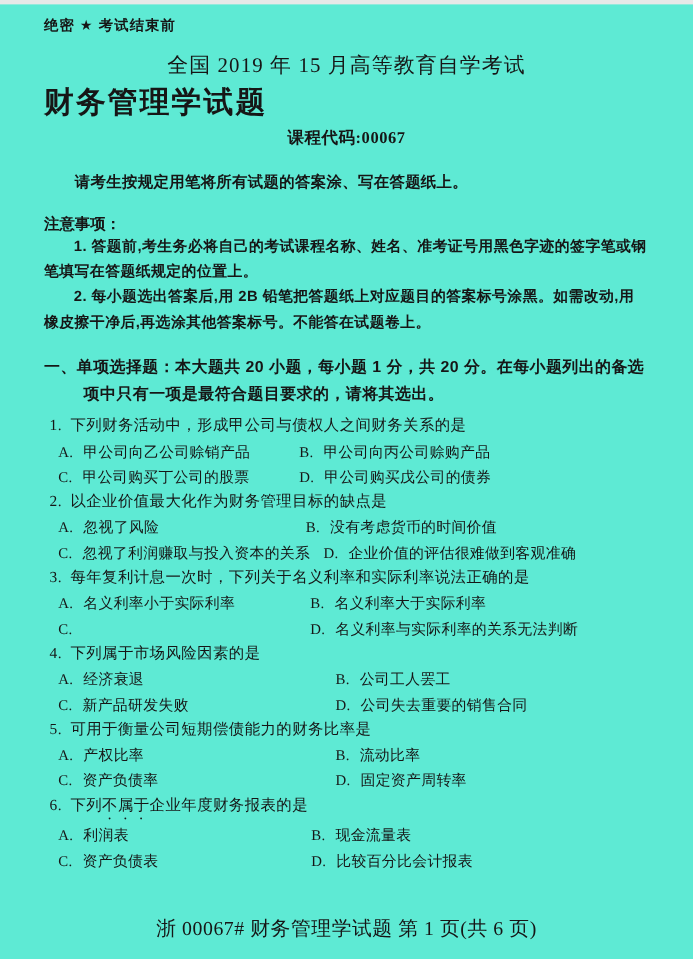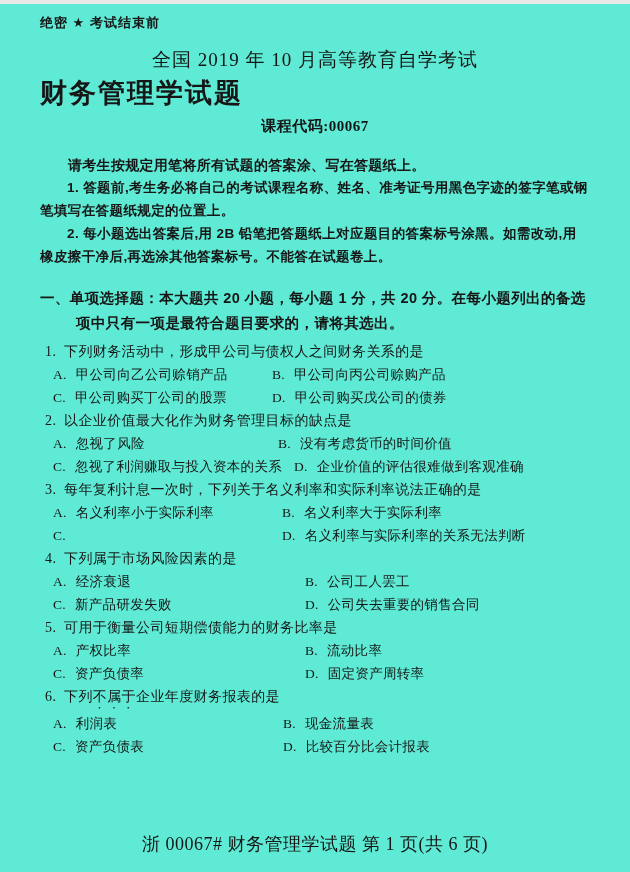--- a/index.html
+++ b/index.html
@@ -73,24 +73,25 @@
   .footer{
     position:absolute;left:0;right:0;top:830px;
     text-align:center;font-size:18px;line-height:21px;letter-spacing:0.5px;
   }
 </style>
 </head>
 <body>
 
 <div class="page">
   <div class="classification">绝密 ★ 考试结束前</div>
-  <div class="t1">全国 2019 年 10 月高等教育自学考试</div>
+  <div class="t1">全国 2019 年 15 月高等教育自学考试</div>
   <div class="t2">财务管理学试题</div>
   <div class="t3">课程代码:00067</div>
   <p class="instruction">请考生按规定用笔将所有试题的答案涂、写在答题纸上。</p>
+  <div class="notice-title">注意事项：</div>
   <p class="notice-item">1. 答题前,考生务必将自己的考试课程名称、姓名、准考证号用黑色字迹的签字笔或钢笔填写在答题纸规定的位置上。</p>
   <p class="notice-item">2. 每小题选出答案后,用 2B 铅笔把答题纸上对应题目的答案标号涂黑。如需改动,用橡皮擦干净后,再选涂其他答案标号。不能答在试题卷上。</p>
   <div class="part-heading">一、单项选择题：本大题共 20 小题，每小题 1 分，共 20 分。在每小题列出的备选项中只有一项是最符合题目要求的，请将其选出。</div>
   <div class="questions">
       <div class="question">
         <div class="q-stem">
           <span class="q-num">1.</span>
           <span><span>下列财务活动中，形成甲公司与债权人之间财务关系的是</span></span>
         </div>
         <div class="opt-row">

